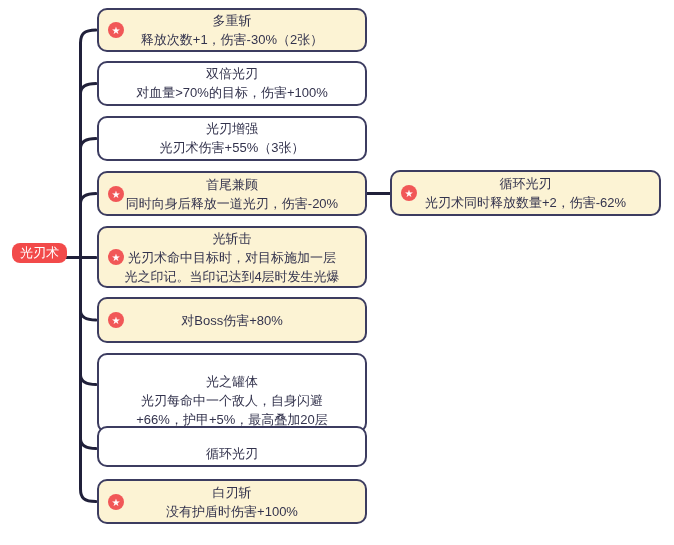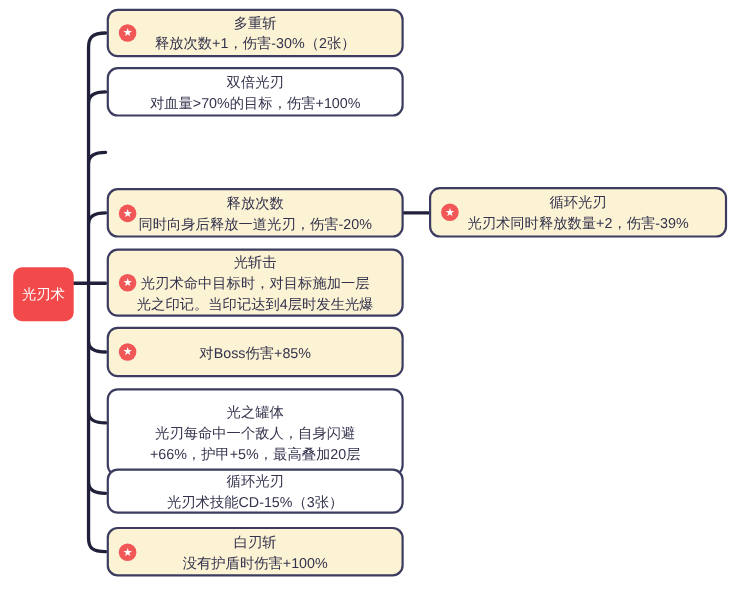--- a/index.html
+++ b/index.html
@@ -9,37 +9,37 @@
   }
   html,body{margin:0;padding:0;background:#fff;}
   body{font-family:"Liberation Sans","DejaVu Sans",sans-serif;}
   .stage{position:relative;width:674px;height:545px;background:#fff;overflow:hidden;}
   .wires{position:absolute;left:0;top:0;width:674px;height:545px;}
   .wires path{stroke:var(--connector);stroke-width:3;fill:none;stroke-linecap:round;}
   .card{position:absolute;left:97px;width:270px;box-sizing:border-box;
         border:2px solid var(--card-border);border-radius:10px;
         display:flex;align-items:center;justify-content:center;}
   .card.yellow{background:var(--card-yellow-bg);}
-  .card.white{background:var(--card-white-bg);}
+  .card.white{background:var(--card-white-bg);align-items:flex-end;}
   .txt{width:100%;text-align:center;font-size:13px;line-height:19px;color:var(--text);padding:2px 24px;box-sizing:border-box;}
   .title{white-space:nowrap;}
   .star{position:absolute;left:9px;top:50%;transform:translateY(-50%);
         width:16px;height:16px;border-radius:50%;background:var(--star-bg);
         color:#fff;font-size:10px;line-height:17px;text-align:center;}
   .n1{top:8px;height:44px}
   .n2{top:61px;height:45px}
   .n3{top:116px;height:45px}
   .n4{top:171px;height:45px}
   .n5{top:226px;height:62px}
   .n6{top:297px;height:46px}
   .n7{top:353px;height:80px}
   .n8{top:426px;height:41px}
   .n9{top:479px;height:45px}
   .childcard{left:390px;top:170px;width:271px;height:46px}
-  .root{position:absolute;left:12px;top:243px;width:55px;height:49px;
+  .root{position:absolute;left:12px;top:243px;width:55px;height:20px;
         background:var(--root-bg);border-radius:8px;color:var(--root-text);
         display:flex;align-items:center;justify-content:center;font-size:13px;}
 </style>
 </head>
 <body>
 
 <div class="stage">
 
   <svg class="wires" viewBox="0 0 674 545" xmlns="http://www.w3.org/2000/svg">
     <path d="M 96 30 C 84 30 80.5 34 80.5 43 L 80.5 489 C 80.5 498 84 501.5 96 501.5"></path>
@@ -65,67 +65,72 @@
     </div>
   </div>
 
   <div class="card white n2">
     <div class="txt">
       <div class="title">双倍光刃</div>
       <div class="desc">对血量&gt;70%的目标，伤害+100%</div>
     </div>
   </div>
 
+  <div class="card white n3">
+    <div class="txt">
+      <div class="title">光刃增强</div>
+      <div class="desc">光刃术伤害+55%（3张）</div>
+    </div>
+  </div>
 
   <div class="card yellow n4">
     <span class="star">★</span>
     <div class="txt">
-      <div class="title">释放次数</div>
+      <div class="title">首尾兼顾</div>
       <div class="desc">同时向身后释放一道光刃，伤害-20%</div>
     </div>
   </div>
 
   <div class="card yellow n5">
     <span class="star">★</span>
     <div class="txt">
       <div class="title">光斩击</div>
       <div class="desc">光刃术命中目标时，对目标施加一层光之印记。当印记达到4层时发生光爆</div>
     </div>
   </div>
 
   <div class="card yellow n6">
     <span class="star">★</span>
     <div class="txt">
-      <div class="desc">对Boss伤害+85%</div>
+      <div class="desc">对Boss伤害+80%</div>
     </div>
   </div>
 
   <div class="card white n7">
     <div class="txt">
       <div class="title">光之罐体</div>
       <div class="desc">光刃每命中一个敌人，自身闪避+66%，护甲+5%，最高叠加20层</div>
     </div>
   </div>
 
   <div class="card white n8">
     <div class="txt">
       <div class="title">循环光刃</div>
-      <div class="desc">光刃术技能CD-15%（3张）</div>
     </div>
   </div>
 
   <div class="card yellow n9">
     <span class="star">★</span>
     <div class="txt">
       <div class="title">白刃斩</div>
       <div class="desc">没有护盾时伤害+100%</div>
     </div>
   </div>
 
   <div class="card yellow childcard">
     <span class="star">★</span>
     <div class="txt">
       <div class="title">循环光刃</div>
-      <div class="desc">光刃术同时释放数量+2，伤害-39%</div>
+      <div class="desc">光刃术同时释放数量+2，伤害-62%</div>
     </div>
   </div>
 
 </div>
 
 </body></html>

